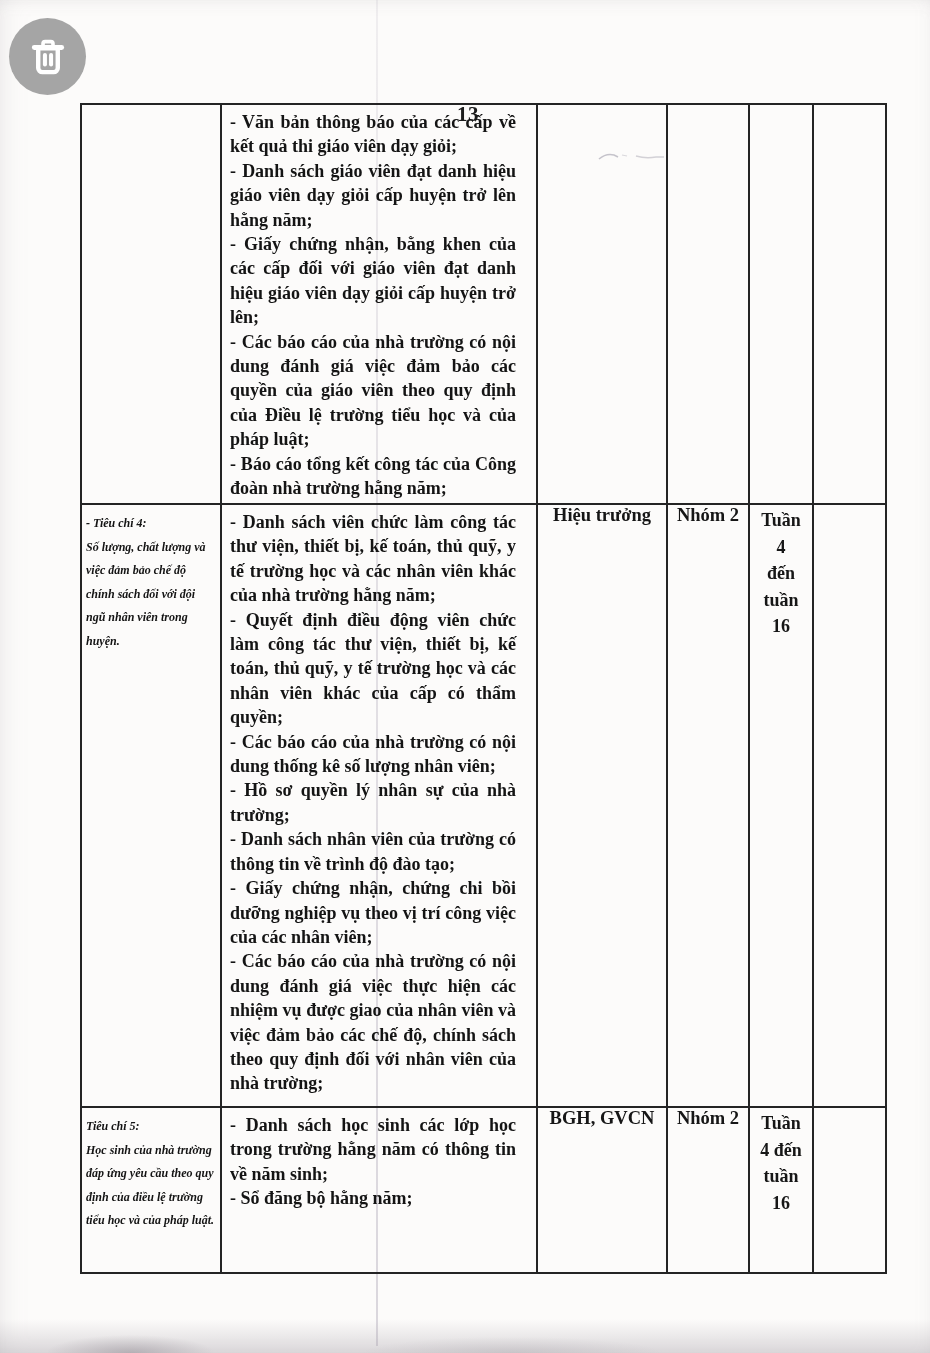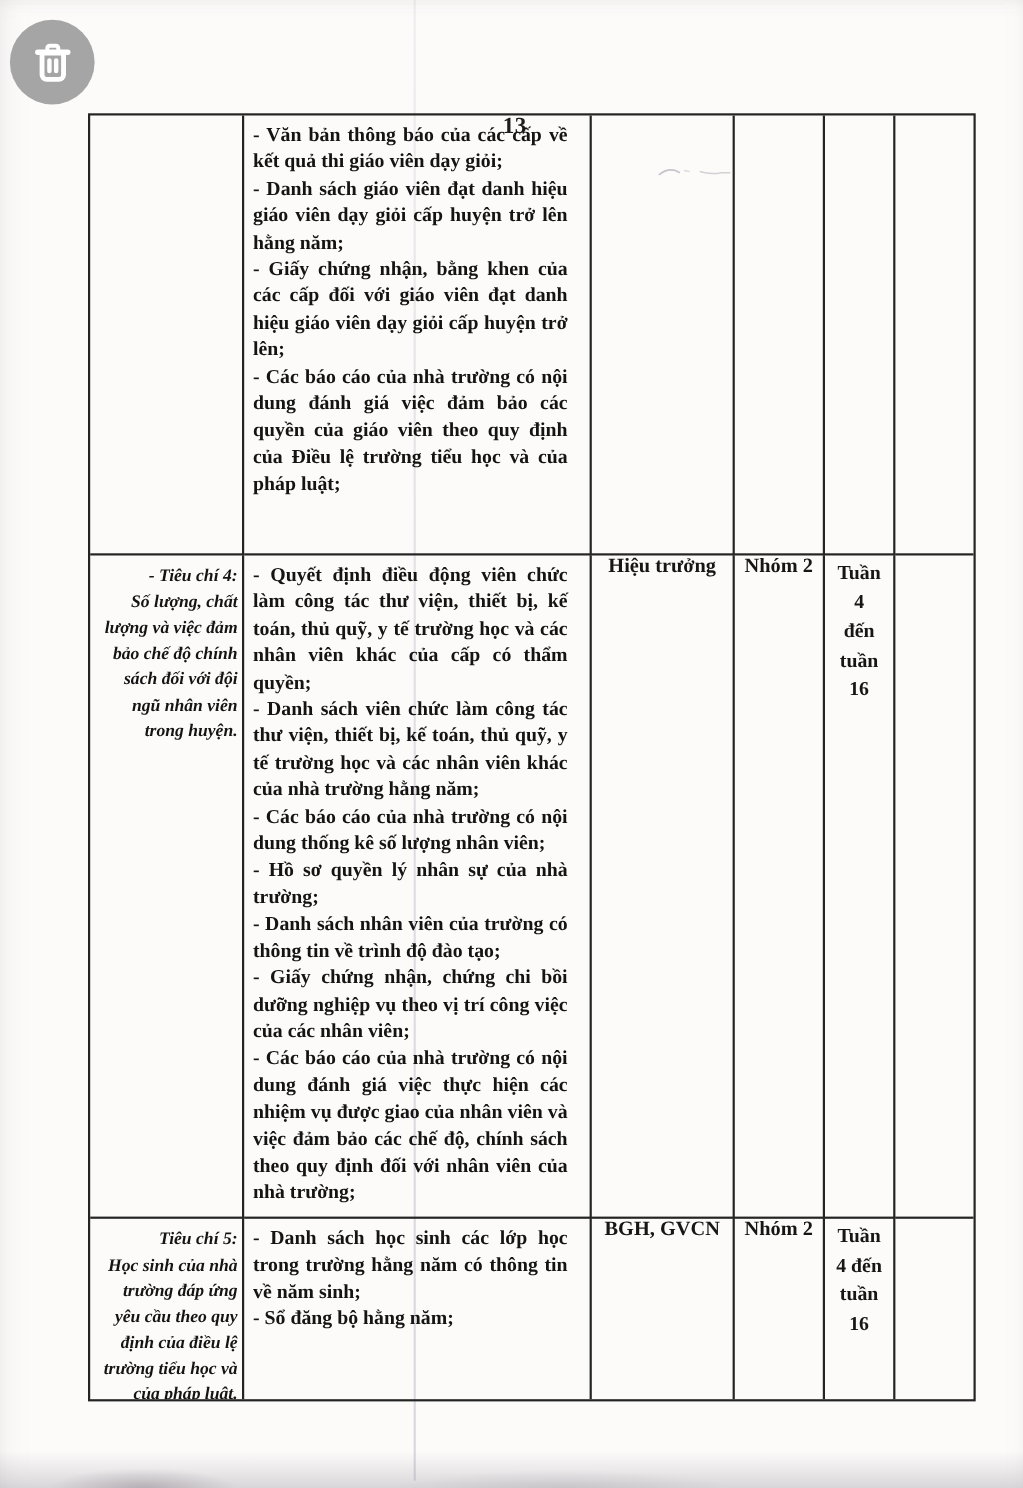--- a/index.html
+++ b/index.html
@@ -59,22 +59,22 @@
   }
   .c.last-col{border-right:none;}
   .c.last-row{border-bottom:none;}
 
   .ev-cell{padding:5px 20px 4px 8px;}
   .ev{
     margin:0;font-size:18px;font-weight:bold;line-height:24.4px;
     text-align:justify;color:#141414;
   }
   .crit{
-    padding:7px 4px 0 4px;text-align:right;
-    font-style:italic;font-weight:bold;font-size:16px;line-height:23.5px;color:#141414;
+    padding:7px 4px 0 4px;text-align:left;
+    font-style:italic;font-weight:bold;font-size:12px;line-height:23.5px;color:#141414;
   }
   .crit .t{display:block;}
   .who{
     padding-top:0;text-align:center;
     font-size:18.5px;font-weight:bold;color:#161616;
   }
   .time-cell{padding-top:2px;text-align:center;}
   .tl{font-size:18px;font-weight:bold;line-height:26.5px;color:#161616;}
 </style>
 </head>
@@ -103,33 +103,34 @@
   </svg>
 
   <div class="doc-table">
 
     <div class="c crit"></div>
     <div class="c ev-cell">
       <p class="ev">- Văn bản thông báo của các cấp về kết quả thi giáo viên dạy giỏi;</p>
       <p class="ev">- Danh sách giáo viên đạt danh hiệu giáo viên dạy giỏi cấp huyện trở lên hằng năm;</p>
       <p class="ev">- Giấy chứng nhận, bằng khen của các cấp đối với giáo viên đạt danh hiệu giáo viên dạy giỏi cấp huyện trở lên;</p>
       <p class="ev">- Các báo cáo của nhà trường có nội dung đánh giá việc đảm bảo các quyền của giáo viên theo quy định của Điều lệ trường tiểu học và của pháp luật;</p>
+      <p class="ev">- Báo cáo tổng kết công tác của Công đoàn nhà trường hằng năm;</p>
     </div>
     <div class="c who"></div>
     <div class="c who"></div>
     <div class="c time-cell"></div>
     <div class="c last-col"></div>
 
     <div class="c crit">
       <span class="t">- Tiêu chí 4:</span>
       <span>Số lượng, chất lượng và việc đảm bảo chế độ chính sách đối với đội ngũ nhân viên trong huyện.</span>
     </div>
     <div class="c ev-cell">
+      <p class="ev">- Danh sách viên chức làm công tác thư viện, thiết bị, kế toán, thủ quỹ, y tế trường học và các nhân viên khác của nhà trường hằng năm;</p>
       <p class="ev">- Quyết định điều động viên chức làm công tác thư viện, thiết bị, kế toán, thủ quỹ, y tế trường học và các nhân viên khác của cấp có thẩm quyền;</p>
-      <p class="ev">- Danh sách viên chức làm công tác thư viện, thiết bị, kế toán, thủ quỹ, y tế trường học và các nhân viên khác của nhà trường hằng năm;</p>
       <p class="ev">- Các báo cáo của nhà trường có nội dung thống kê số lượng nhân viên;</p>
       <p class="ev">- Hồ sơ quyền lý nhân sự của nhà trường;</p>
       <p class="ev">- Danh sách nhân viên của trường có thông tin về trình độ đào tạo;</p>
       <p class="ev">- Giấy chứng nhận, chứng chi bồi dưỡng nghiệp vụ theo vị trí công việc của các nhân viên;</p>
       <p class="ev">- Các báo cáo của nhà trường có nội dung đánh giá việc thực hiện các nhiệm vụ được giao của nhân viên và việc đảm bảo các chế độ, chính sách theo quy định đối với nhân viên của nhà trường;</p>
     </div>
     <div class="c who">Hiệu trưởng</div>
     <div class="c who">Nhóm 2</div>
     <div class="c time-cell">
       <div class="tl">Tuần</div>

